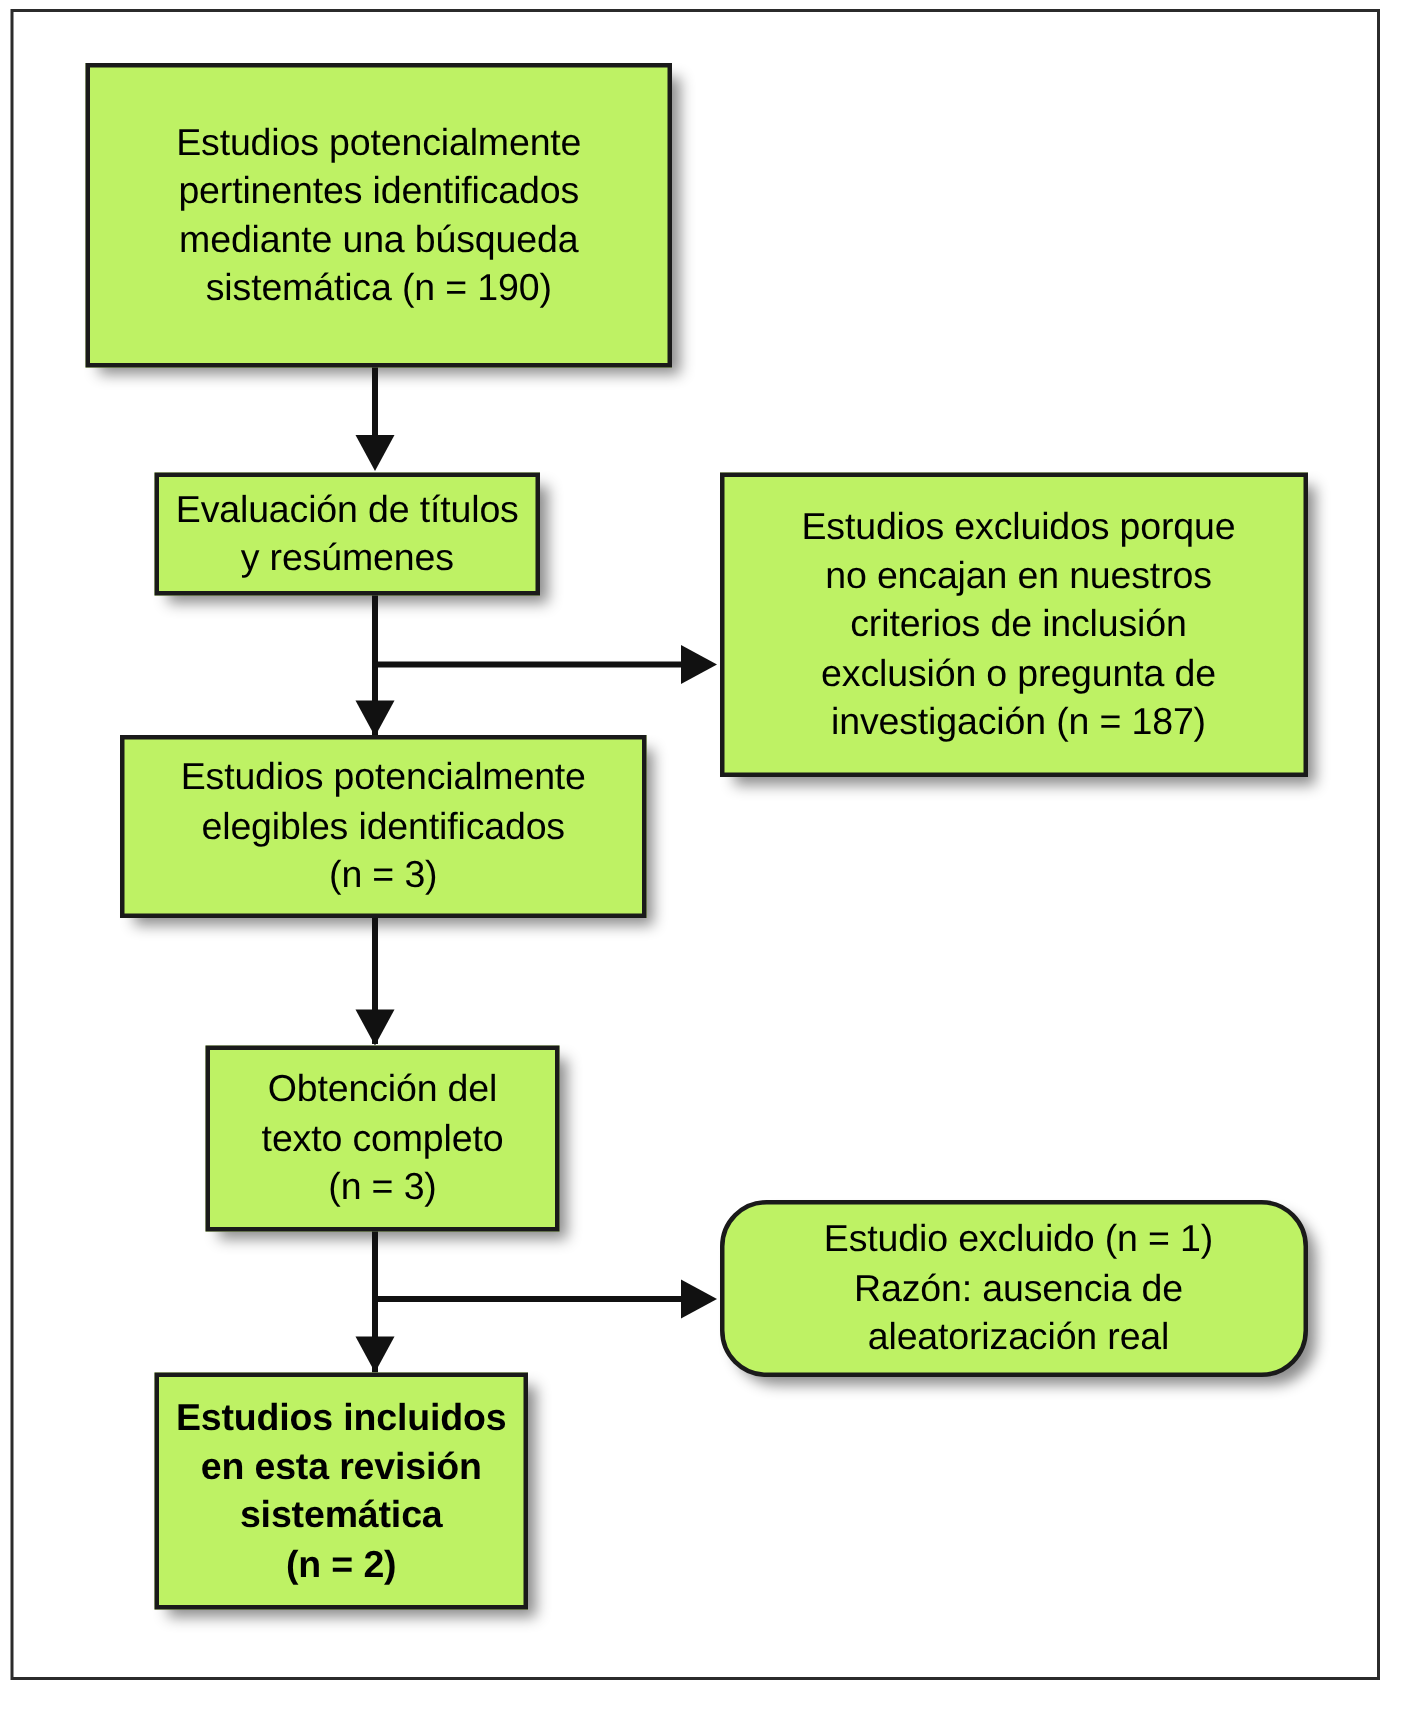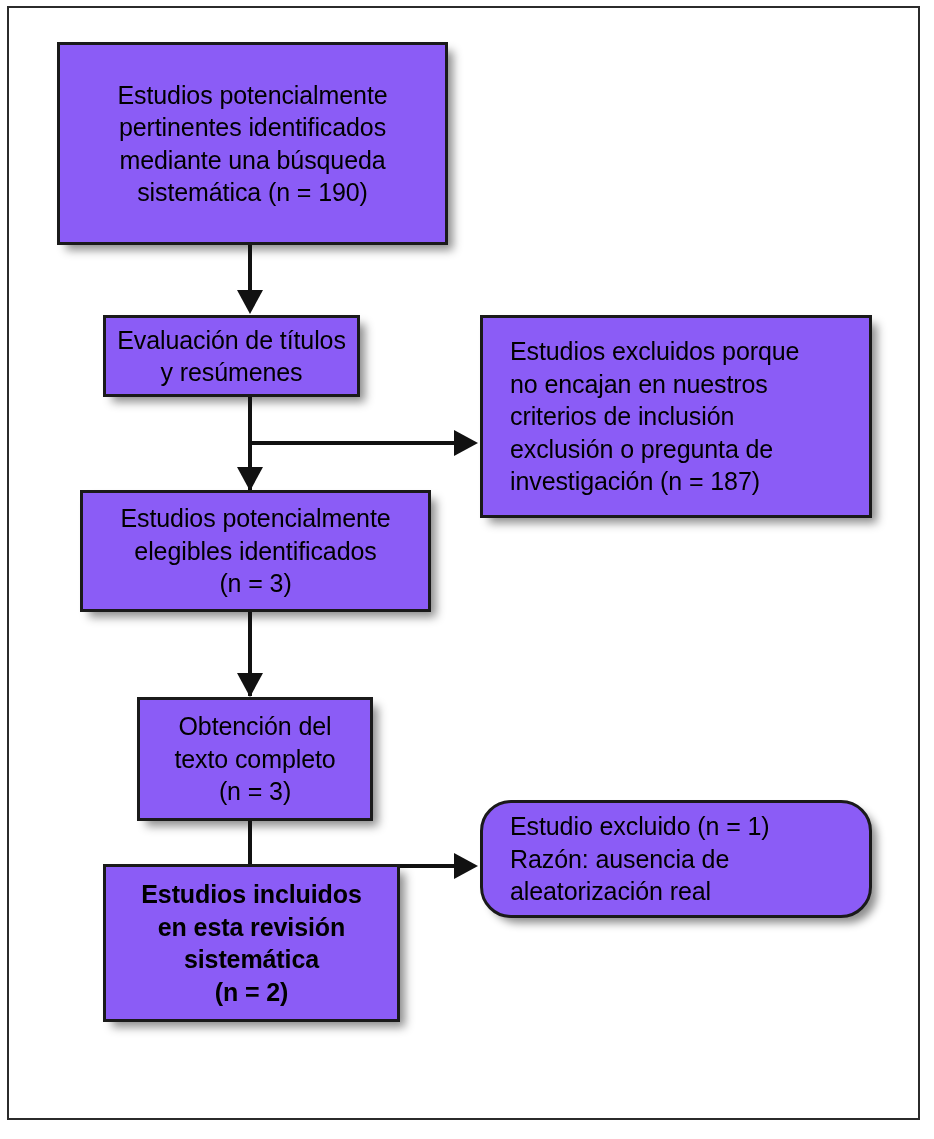--- a/index.html
+++ b/index.html
@@ -25,40 +25,40 @@
     top: 6px;
     width: 913px;
     height: 1114px;
     border: 2px solid #2b2b2b;
     box-sizing: border-box;
     background: #ffffff;
   }
   .node {
     position: absolute;
     box-sizing: border-box;
-    background: #8b5cf6;
+    background: #bef264;
     border: 3px solid #1a1a1a;
     box-shadow: 7px 7px 9px -2px rgba(0,0,0,0.45);
     display: flex;
     align-items: center;
     justify-content: center;
     color: #000000;
   }
   .node-text {
     font-size: 25px;
     line-height: 1.30;
     text-align: center;
     white-space: pre-line;
     padding: 0 8px;
     letter-spacing: -0.1px;
   }
   .node.left-align .node-text {
-    text-align: left;
+    text-align: center;
     width: 100%;
-    padding-left: 27px;
+    padding-left: 14px;
   }
   .node.bold .node-text {
     font-weight: bold;
   }
   
   .vline {
     position: absolute;
     width: 4px;
     background: #111111;
   }
@@ -138,20 +138,20 @@
   <div class="arrow-down" style="left:237px; top:891px;"></div>
   <div class="hline" style="left:248px; top:864px; width:210px;"></div>
   <div class="arrow-right" style="left:454px; top:853px;"></div>
 
   <div class="node left-align" style="left:480px; top:800px; width:392px; height:118px;border-radius:31px;">
     <div class="node-text">Estudio excluido (n = 1)
 Razón: ausencia de
 aleatorización real</div>
   </div>
 
-  <div class="node bold" style="left:103px; top:864px; width:297px; height:158px;">
+  <div class="node bold" style="left:103px; top:915px; width:249px; height:158px;">
     <div class="node-text">Estudios incluidos
 en esta revisión
 sistemática
 (n = 2)</div>
   </div>
 
 </div>
 
 </body></html>

